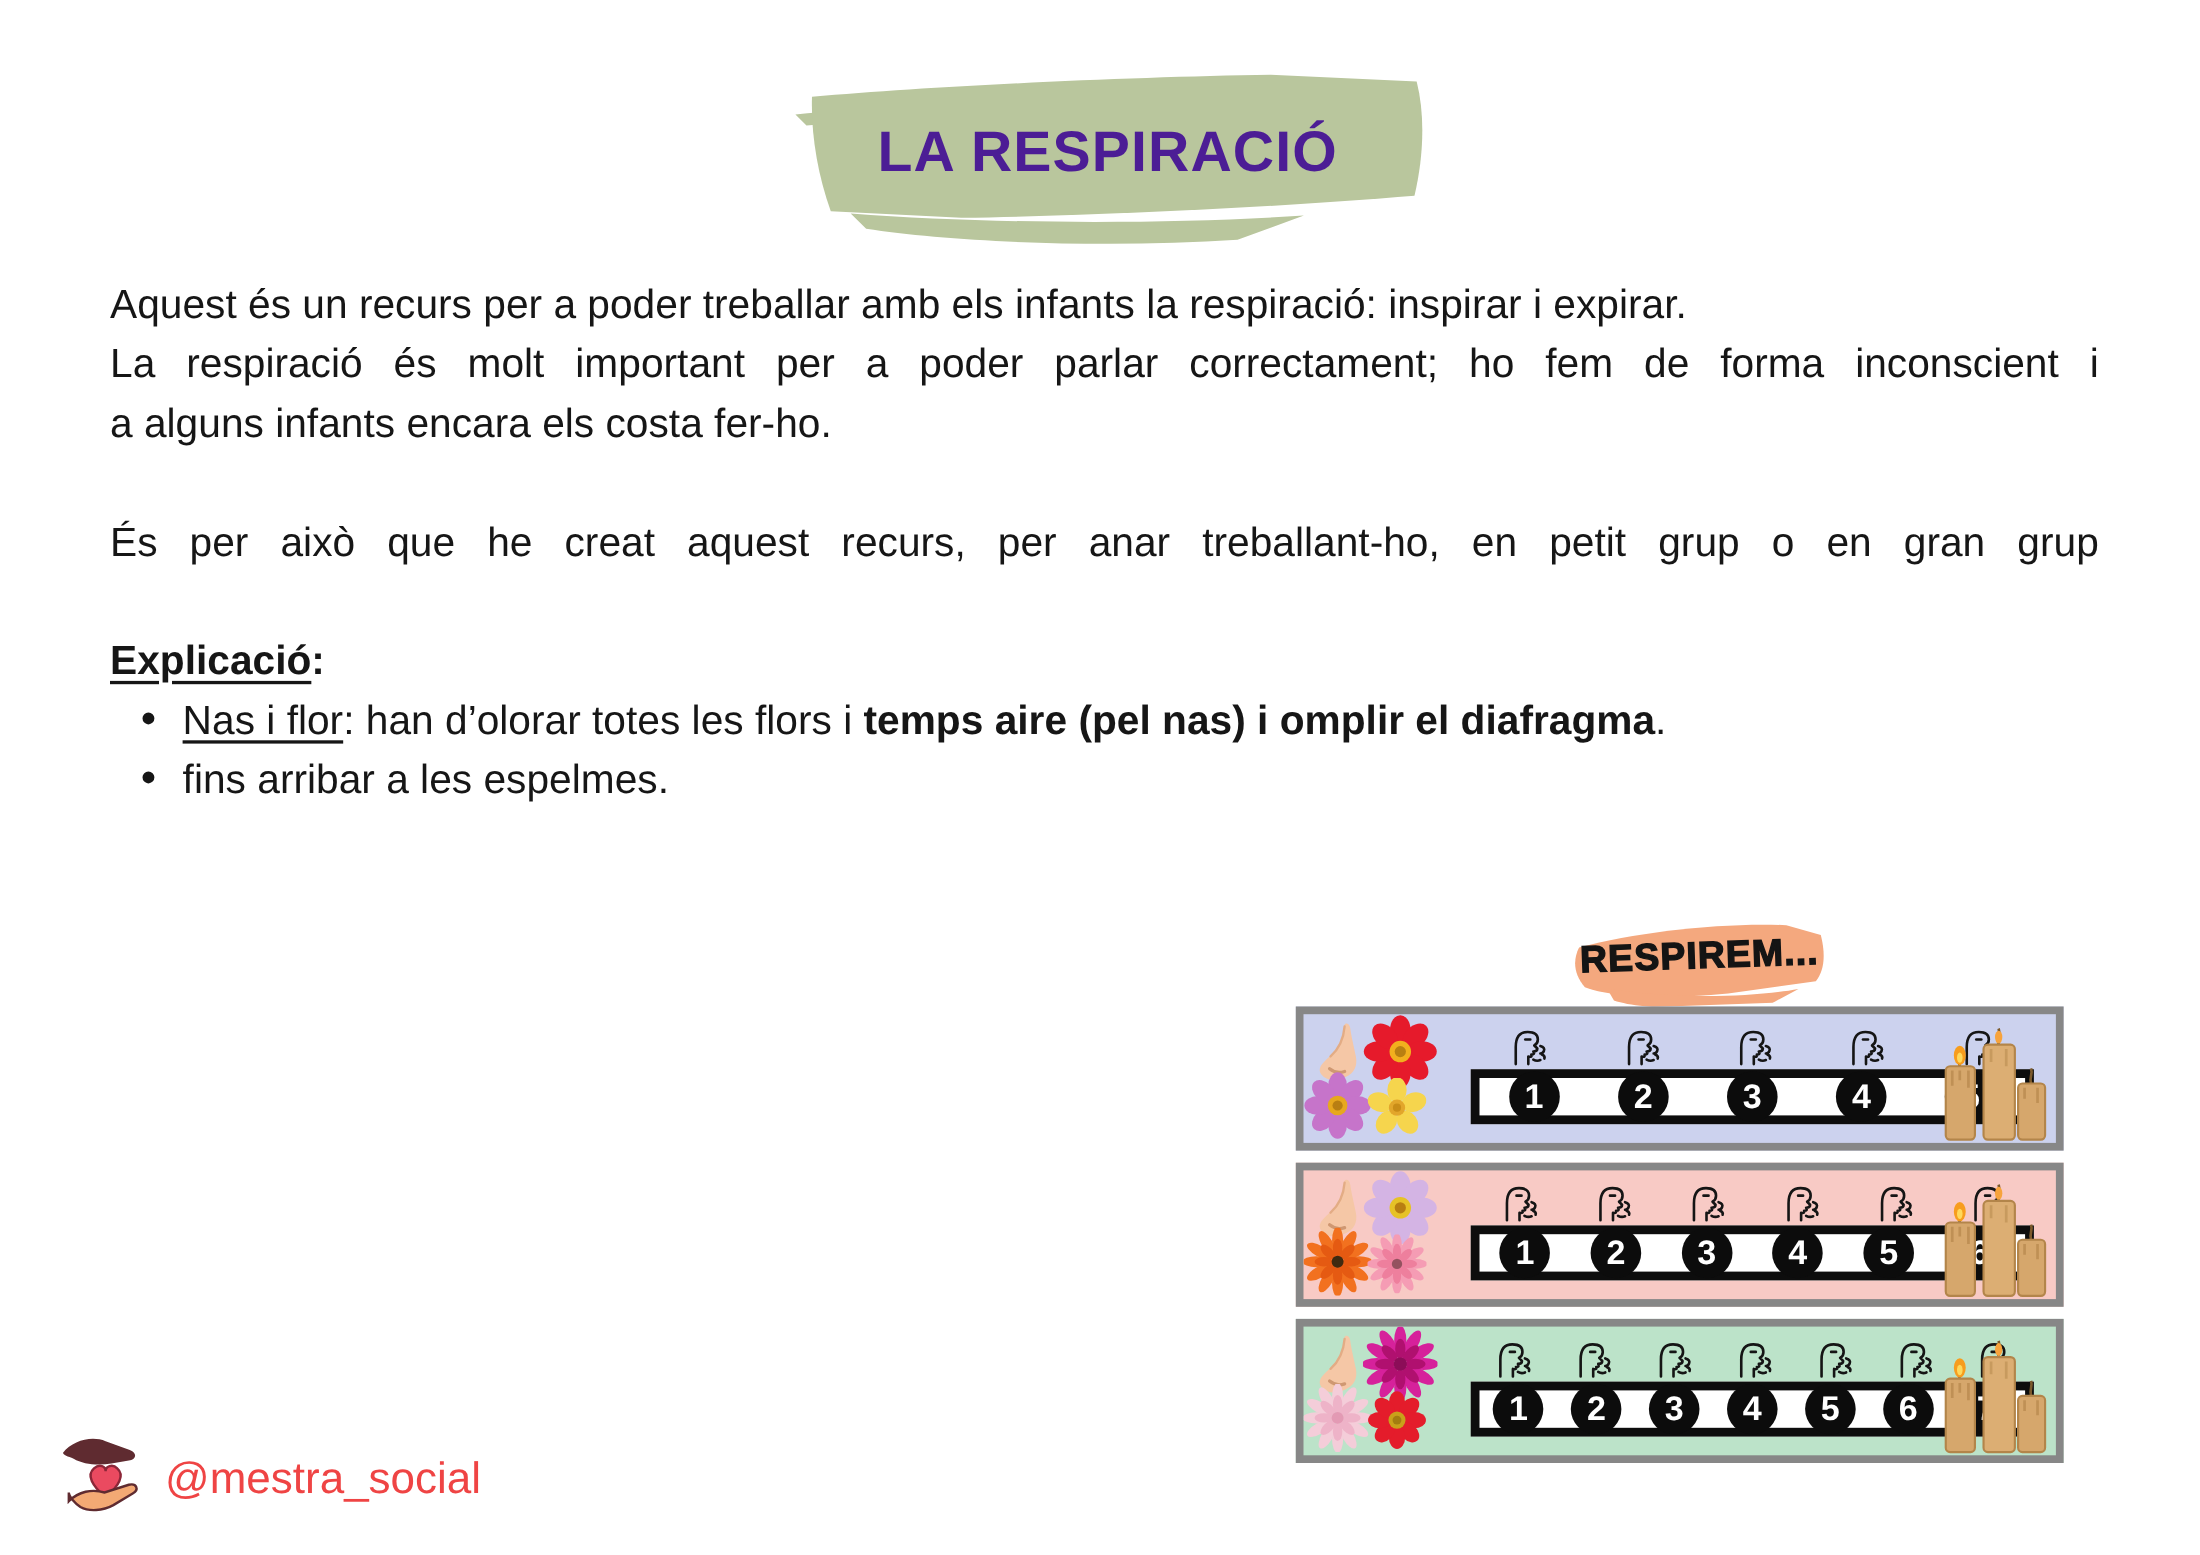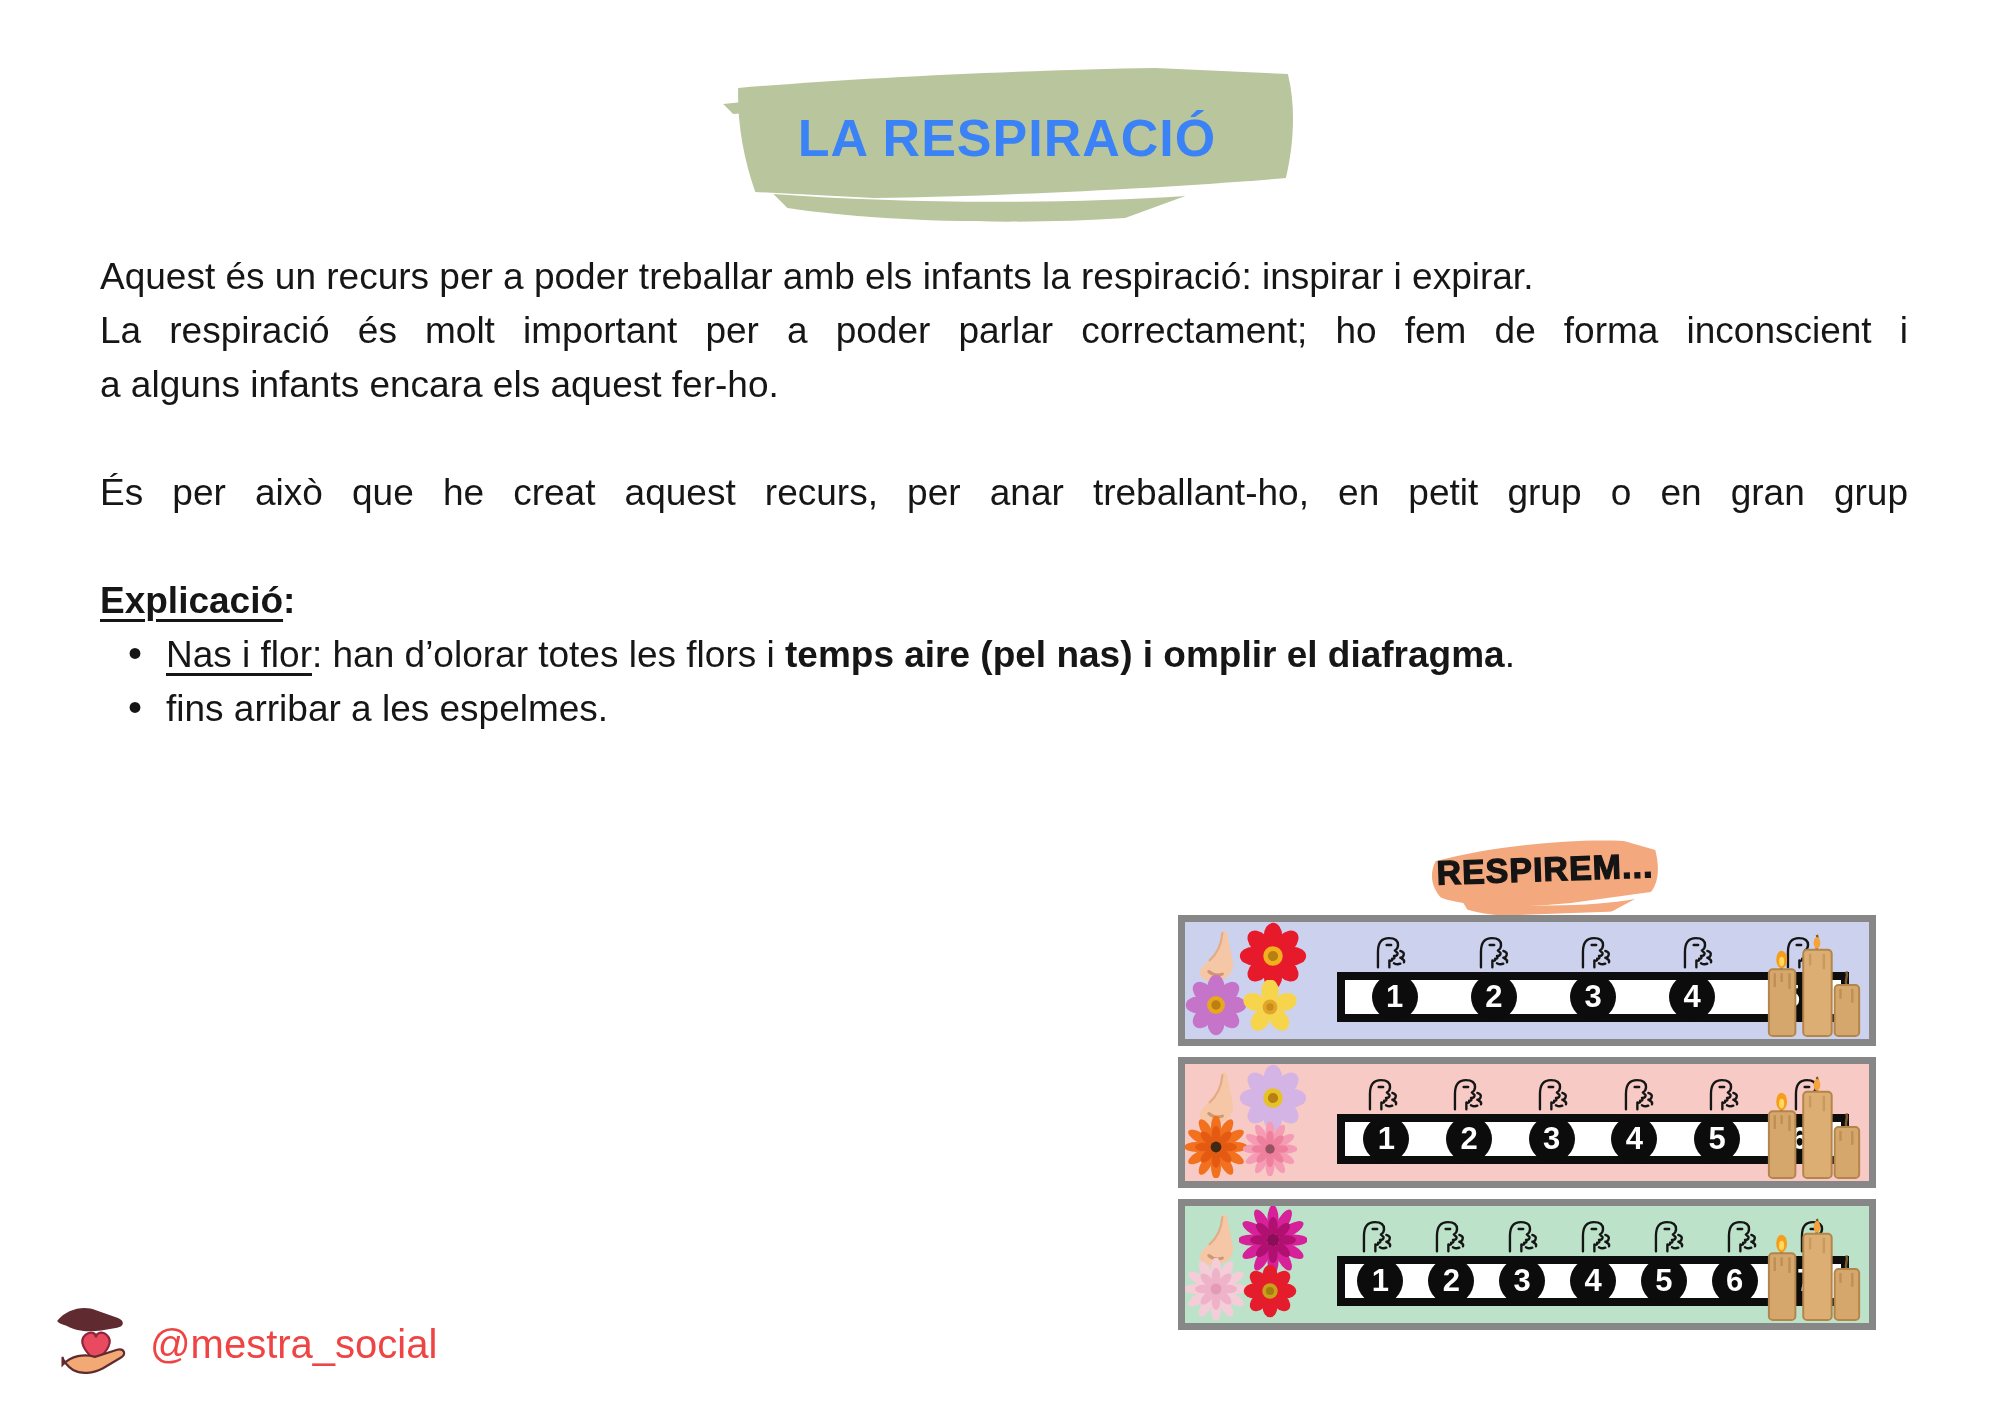--- a/index.html
+++ b/index.html
@@ -8,21 +8,21 @@
     background:#ffffff;color:#161616;
     font-family:"Liberation Sans", sans-serif;
   }
   svg{display:block}
 
   
   .title-block{position:absolute;left:703px;top:42px;width:608px;height:200px}
   .title-block .brush{position:absolute;inset:0;width:100%;height:100%}
   .title-block h1{
     position:absolute;left:0;right:0;top:66px;margin:0;text-align:center;
-    font-size:52px;font-weight:700;letter-spacing:1px;color:#3b82f6;
+    font-size:52px;font-weight:700;letter-spacing:1px;color:#4c1d95;
   }
 
   
   .text-col{position:absolute;left:100px;top:250px;width:1808px;font-size:37px;line-height:54px}
   .line{min-height:54px}
   .jst{text-align:justify;text-align-last:justify}
   .gap{height:54px}
   .bold{font-weight:700}
   .us{text-decoration:underline;text-decoration-thickness:3px;text-underline-offset:6px}
   .head{font-weight:700}
@@ -164,21 +164,21 @@
     <path fill="#b9c69d" d="M35 46 C150 36 320 28 450 26 L582 32 C590 64 588 102 580 136 C460 146 300 154 170 156 L52 150 C40 116 34 80 35 46 Z"></path>
     <path fill="#b9c69d" d="M70 152 C200 162 360 162 480 154 L420 176 C300 184 160 178 84 166 Z"></path>
   </svg>
   <h1 class="title">LA RESPIRACIÓ</h1>
 </div>
 
 <div class="text-col">
 
   <div class="line">Aquest és un recurs per a poder treballar amb els infants la respiració: inspirar i expirar.</div>
   <div class="line jst">La respiració és molt important per a poder parlar correctament; ho fem de forma inconscient i</div>
-  <div class="line">a alguns infants encara els aquest fer-ho.</div>
+  <div class="line">a alguns infants encara els costa fer-ho.</div>
 
   <div class="gap"></div>
 
   <div class="line jst">És per això que he creat aquest recurs, per anar treballant-ho, en petit grup o en gran grup</div>
 
   <div class="gap"></div>
 
   <div class="line">
     <span class="head us">Explicació</span><span class="head">:</span>
   </div>

